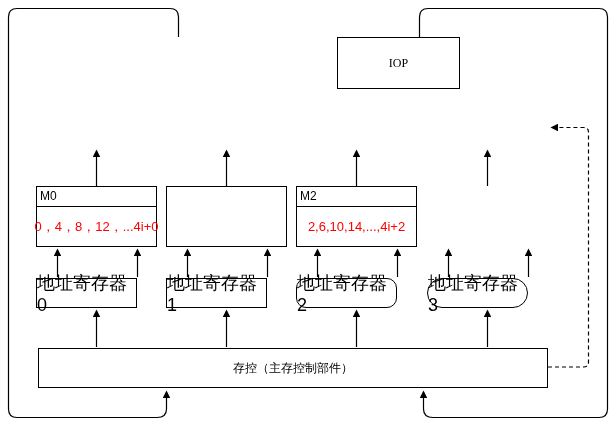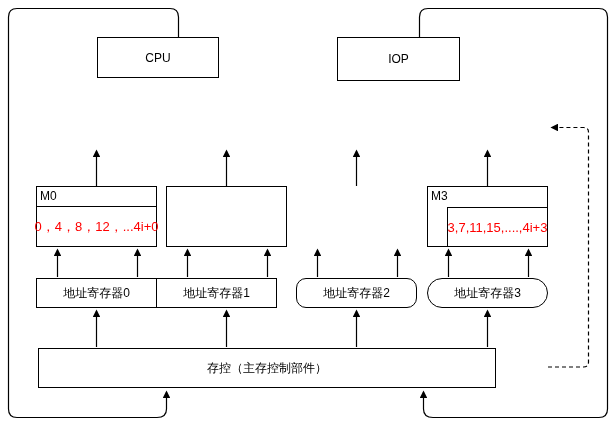--- a/index.html
+++ b/index.html
@@ -22,23 +22,23 @@
   .arrowhead{fill:var(--line);}
   .box{
     position:absolute;
     box-sizing:border-box;
     border:1px solid var(--line);
     background:var(--bg);
     display:flex;align-items:center;justify-content:center;
     font-size:12px;
   }
   .box.cpu   {left:97px;  top:37px;  width:122px; height:41px;}
-  .box.iop   {left:337px; top:37px;  width:123px; height:44px;}
+  .box.iop   {left:337px; top:37px;  width:123px; height:52px;font-family:Liberation Serif, serif;}
   .box.bus   {left:38px;  top:107px; width:510px; height:42px;}
-  .box.memctl{left:38px;  top:348px; width:458px; height:40px;}
+  .box.memctl{left:38px;  top:348px; width:510px; height:40px;}
   .module{
     position:absolute;top:186px;width:121px;height:61px;
     box-sizing:border-box;border:1px solid var(--line);background:var(--bg);
   }
   .module.m0{left:36px;}
   .module.m1{left:166px;}
   .module.m2{left:296px;}
   .module.m3{left:427px;}
   .module-header{
     box-sizing:border-box;height:20px;line-height:19px;
@@ -49,26 +49,26 @@
     height:39px;display:flex;align-items:center;justify-content:center;
     color:var(--values);font-size:13px;white-space:nowrap;
   }
   
   .module.m3 .module-header{border-bottom:none;}
   .module.m3 .module-values{
     position:absolute;left:19px;top:20px;right:0;bottom:0;height:auto;
     border-left:1px solid var(--line);border-top:1px solid var(--line);
   }
   .register{
-    position:absolute;top:278px;width:121px;height:30px;
+    position:absolute;top:278px;width:101px;height:30px;
     box-sizing:border-box;border:1px solid var(--line);background:var(--bg);
-    display:flex;align-items:center;justify-content:center;font-size:12px;
+    display:flex;align-items:center;font-size:18px;
   }
   .register.r0{left:36px;}
-  .register.r1{left:156px;}
+  .register.r1{left:166px;}
   .register.r2{left:296px;border-radius:10px;}
   .register.r3{left:427px;border-radius:15px;}
 </style>
 </head>
 <body>
 
 <div class="stage">
 
   <svg class="wires" width="616" height="426" viewBox="0 0 616 426">
     <defs>
@@ -96,37 +96,34 @@
     <path class="wire" d="M397.5,277 V250" marker-end="url(#arr)"></path>
     <path class="wire" d="M448.5,277 V250" marker-end="url(#arr)"></path>
     <path class="wire" d="M528.5,277 V250" marker-end="url(#arr)"></path>
 
     <path class="wire" d="M96.5,347 V311" marker-end="url(#arr)"></path>
     <path class="wire" d="M226.5,347 V311" marker-end="url(#arr)"></path>
     <path class="wire" d="M356.5,347 V311" marker-end="url(#arr)"></path>
     <path class="wire" d="M487.5,347 V311" marker-end="url(#arr)"></path>
   </svg>
 
-  <div class="box cpu">
-    <span>CPU</span>
-  </div>
   <div class="box iop">
     <span>IOP</span>
   </div>
 
 
   <div class="module m0">
     <div class="module-header">M0</div>
     <div class="module-values">0，4，8，12，...4i+0</div>
   </div>
   <div class="module m1">
   </div>
-  <div class="module m3">
-    <div class="module-header">M3</div>
-    <div class="module-values">3,7,11,15,....,4i+3</div>
+  <div class="module m2">
+    <div class="module-header">M2</div>
+    <div class="module-values">2,6,10,14,...,4i+2</div>
   </div>
 
   <div class="register r0">
     <span>地址寄存器0</span>
   </div>
   <div class="register r1">
     <span>地址寄存器1</span>
   </div>
   <div class="register r2">
     <span>地址寄存器2</span>

